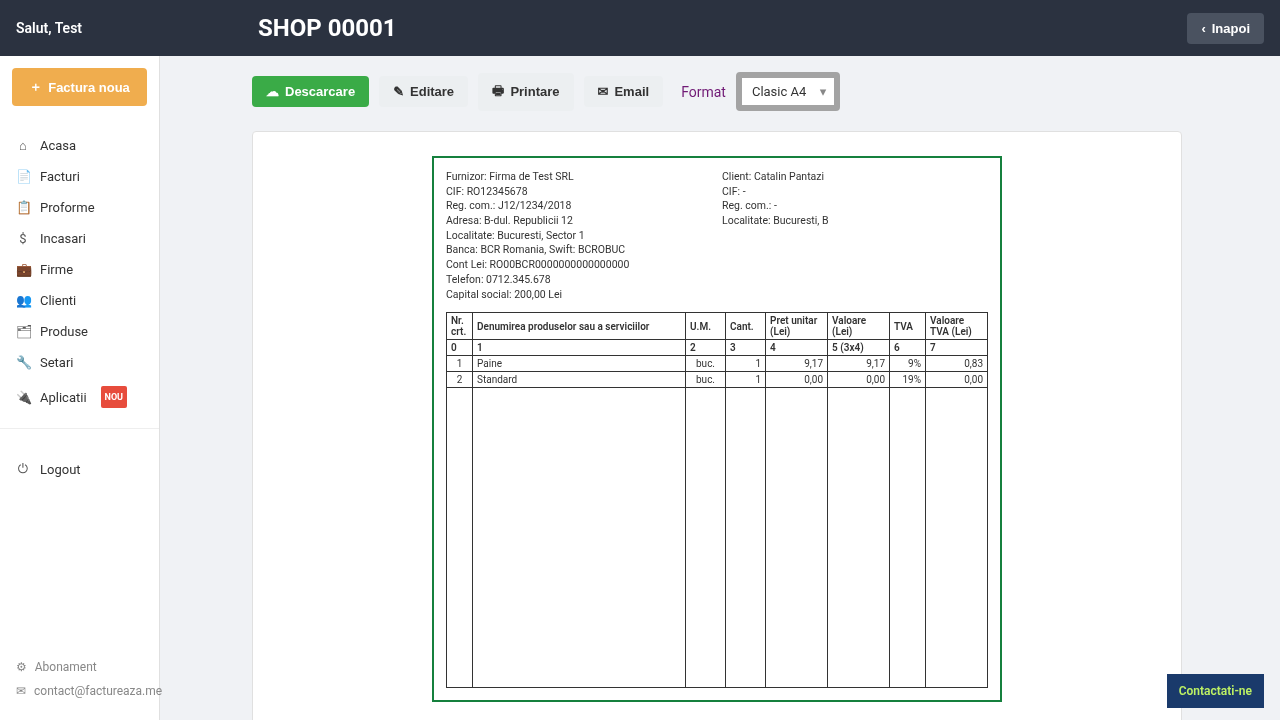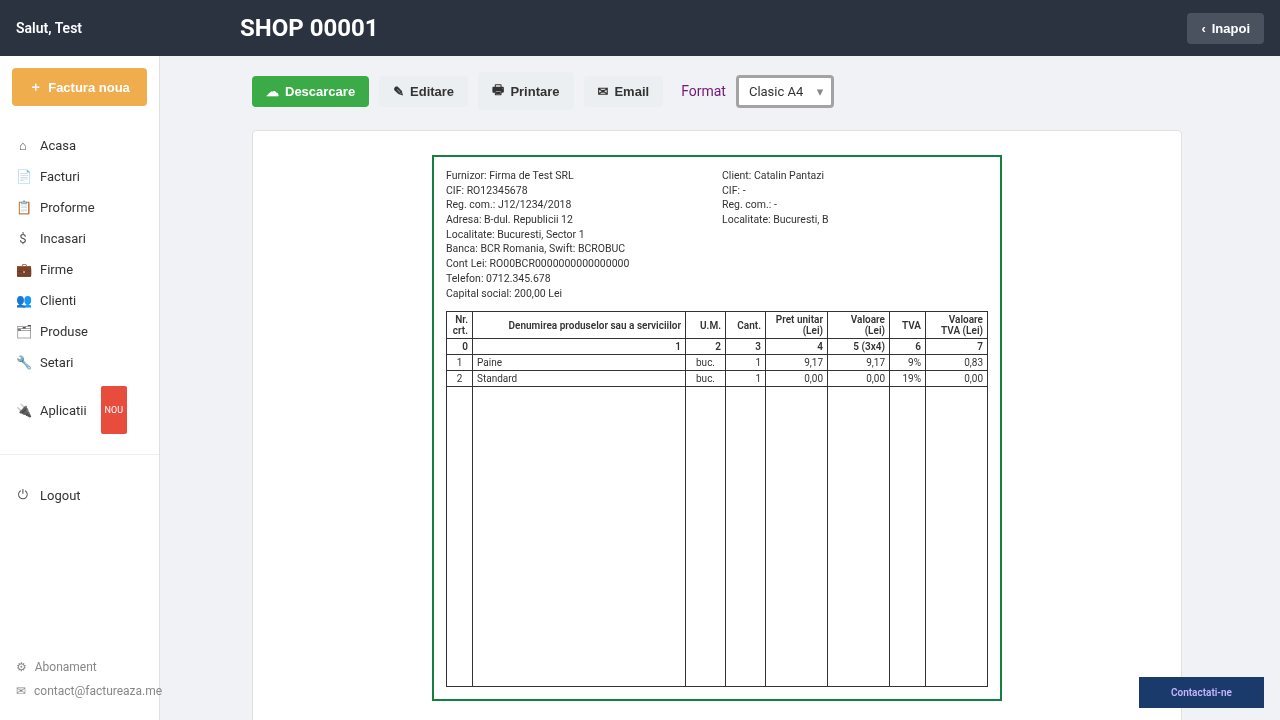--- a/index.html
+++ b/index.html
@@ -1,53 +1,53 @@
 <!DOCTYPE html>
 <html><head>
 <meta charset="utf-8">
 <style>
   * { box-sizing: border-box; margin: 0; padding: 0; }
   body { font-family: -apple-system, BlinkMacSystemFont, "Segoe UI", Roboto, sans-serif; background: #f0f2f5; color: #333; font-size: 14px; }
-  .topbar { height: 56px; background: #2b3240; color: #fff; display: flex; align-items: center; padding: 0 16px; }
+  .topbar { height: 56px; background: #2b3240; color: #fff; display: flex; align-items: center; padding: 0 16px; gap: 18px; }
   .topbar .greet { width: 144px; font-weight: 600; font-size: 14px; }
   .topbar .title { font-size: 24px; font-weight: 700; margin-left: 80px; }
   .topbar .spacer { flex: 1; }
   .back-btn { background: #4a5260; color: #fff; border: none; padding: 8px 14px; border-radius: 4px; font-weight: 600; cursor: pointer; display: flex; align-items: center; gap: 6px; font-size: 13px; }
   .layout { display: flex; height: calc(100vh - 56px); }
   .sidebar { width: 160px; background: #fff; display: flex; flex-direction: column; border-right: 1px solid #e0e0e0; }
   .new-invoice-btn { margin: 12px; background: #f0ad4e; color: #fff; border: none; padding: 10px 14px; border-radius: 4px; font-weight: 600; cursor: pointer; display: flex; align-items: center; justify-content: center; gap: 6px; font-size: 13px; }
   .side-list { list-style: none; margin-top: 12px; }
   .side-list li { padding: 8px 16px; display: flex; align-items: center; gap: 10px; color: #333; cursor: pointer; font-size: 13px; }
   .side-list li .ic { width: 14px; text-align: center; color: #555; }
-  .badge-new { background: #e74c3c; color: #fff; font-size: 9px; padding: 19px 4px; border-radius: 2px; margin-left: 4px; font-weight: 400; }
+  .badge-new { background: #e74c3c; color: #fff; font-size: 9px; padding: 6px 4px; border-radius: 2px; margin-left: 4px; font-weight: 700; }
   .side-foot { margin-top: auto; padding: 12px 16px; color: #888; font-size: 12px; }
   .side-foot div { display: flex; align-items: center; gap: 8px; margin-bottom: 10px; }
   .main { flex: 1; padding: 16px 24px; overflow: auto; }
   .toolbar { display: flex; align-items: center; gap: 10px; margin-bottom: 20px; margin-left: 68px; }
   .btn { border: none; padding: 8px 14px; border-radius: 4px; font-weight: 600; cursor: pointer; font-size: 13px; display: flex; align-items: center; gap: 6px; }
   .btn-green { background: #3aab47; color: #fff; }
   .btn-light { background: #eceff1; color: #333; }
   .fmt-label { color: #701a75; margin-left: 8px; }
-  .fmt-select { background: #fff; border: 3px solid #a3a3a3; padding: 6px 28px 6px 10px; border-radius: 4px; position: relative; cursor: pointer; font-size: 13px; }
+  .fmt-select { background: #fff; border: 6px solid #a3a3a3; padding: 6px 28px 6px 10px; border-radius: 4px; position: relative; cursor: pointer; font-size: 13px; }
   .fmt-select::after { content: "▾"; position: absolute; right: 8px; color: #888; }
   .doc-card { background: #fff; border: 1px solid #e0e0e0; border-radius: 4px; padding: 24px; margin-left: 68px; max-width: 930px; }
   .doc-page { background: #fff; border: 2px solid #15803d; width: 570px; margin: 0 auto; padding: 12px; }
   .doc-head { display: flex; gap: 10px; font-size: 10.5px; line-height: 1.4; }
   .doc-left, .doc-right { flex: 1; }
   .doc-center { width: 150px; text-align: center; }
   .doc-center h3 { font-size: 13px; font-weight: 700; margin-bottom: 6px; }
   .doc-box { border: 1px solid #333; padding: 4px 6px; font-size: 10px; border-radius: 4px; }
   .logo-circle { width: 36px; height: 36px; border-radius: 50%; background: #e31b23; color: #fff; display: flex; align-items: center; justify-content: center; font-weight: 700; font-size: 18px; margin: 8px auto 0; }
   .inv-table { width: 100%; border-collapse: collapse; margin-top: 10px; font-size: 10px; table-layout: fixed; }
   .inv-table th, .inv-table td { border: 1px solid #333; padding: 2px 4px; }
-  .inv-table th { font-weight: 600; text-align: right; }
+  .inv-table th { font-weight: 600; text-align: left; }
   .inv-table .num { text-align: right; }
   .inv-table .ctr { text-align: center; }
   .inv-table tbody tr.pad td { height: 300px; border-top: none; }
-  .contact-fab { position: fixed; right: 16px; bottom: 12px; background: #1a3a6b; color: #c4b5fd; padding: 10px 32px; font-weight: 600; cursor: pointer; font-size: 10px; }
+  .contact-fab { position: fixed; right: 16px; bottom: 12px; background: #1a3a6b; color: #bef264; padding: 10px 12px; font-weight: 600; cursor: pointer; font-size: 12px; }
   .sep { height: 1px; background: #eee; margin: 12px 0; }
 </style>
 </head>
 <body>
 
 <div class="topbar">
   <div class="greet">Salut, Test</div>
   <div class="title">SHOP 00001</div>
   <div class="spacer"></div>
   <button class="back-btn">

